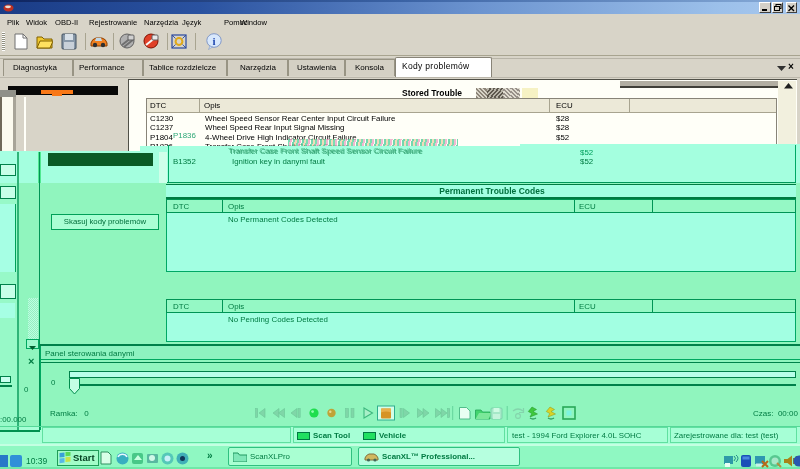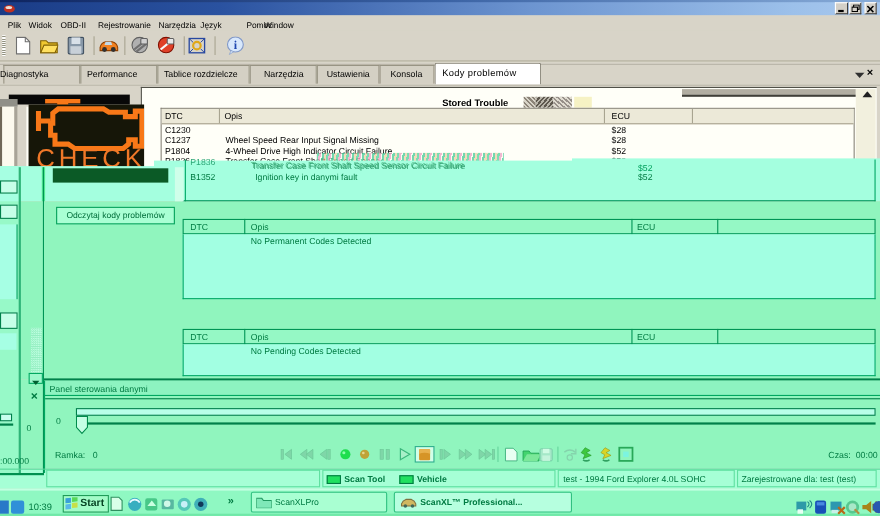--- a/index.html
+++ b/index.html
@@ -85,21 +85,21 @@
 <div class="a" style="left:195px;top:33px;width:1px;height:17px;background:#A8A490"></div>
 <div class="a" style="left:206px;top:33px"><svg width="16" height="17">
         <ellipse cx="8" cy="7.5" rx="7.2" ry="6.8" fill="#D8E8FC" stroke="#8098C8"></ellipse>
         <path d="M4 13 l-1.5 3.5 l4 -2.5 z" fill="#D8E8FC" stroke="#8098C8" stroke-width="0.6"></path>
         <text x="8" y="11.5" font-family="Liberation Serif" font-size="11" font-weight="bold" fill="#2048B0" text-anchor="middle">i</text>
       </svg></div>
 
 <div class="a" style="left:0;top:56px;width:800px;height:21px;background:#D8D4C8"></div>
 <div class="a" style="left:0;top:58px;width:800px;height:1px;background:#B8B4A8"></div>
 <div class="a" style="left:3px;top:59px;width:70px;height:17px;background:#D4D0C4;border:1px solid #989484;border-bottom:none;box-sizing:border-box"></div>
-<div class="a t8" style="left:0;top:63px">Diagnostyka</div>
+<div class="a t8" style="left:13px;top:63px">Diagnostyka</div>
 <div class="a" style="left:73px;top:59px;width:70px;height:17px;background:#D4D0C4;border:1px solid #989484;border-bottom:none;box-sizing:border-box"></div>
 <div class="a t8" style="left:79px;top:63px">Performance</div>
 <div class="a" style="left:143px;top:59px;width:84px;height:17px;background:#D4D0C4;border:1px solid #989484;border-bottom:none;box-sizing:border-box"></div>
 <div class="a t8" style="left:149px;top:63px">Tablice rozdzielcze</div>
 <div class="a" style="left:227px;top:59px;width:61px;height:17px;background:#D4D0C4;border:1px solid #989484;border-bottom:none;box-sizing:border-box"></div>
 <div class="a t8" style="left:240px;top:63px">Narzędzia</div>
 <div class="a" style="left:288px;top:59px;width:57px;height:17px;background:#D4D0C4;border:1px solid #989484;border-bottom:none;box-sizing:border-box"></div>
 <div class="a t8" style="left:297px;top:63px">Ustawienia</div>
 <div class="a" style="left:345px;top:59px;width:50px;height:17px;background:#D4D0C4;border:1px solid #989484;border-bottom:none;box-sizing:border-box"></div>
 <div class="a t8" style="left:355px;top:63px">Konsola</div>
@@ -129,20 +129,21 @@
         <path d="M4.5 0 L9 5.5 H0 Z" fill="#202020"></path>
       </svg></div>
 <div class="a" style="left:146.5px;top:99px;width:629px;height:13px;background:#ECE9D8;border-bottom:1px solid #A8A490"></div>
 <div class="a t7" style="left:150px;top:102px">DTC</div>
 <div class="a t7" style="left:204px;top:102px">Opis</div>
 <div class="a t7" style="left:556px;top:102px">ECU</div>
 <div class="a" style="left:199px;top:99px;width:1px;height:13px;background:#A8A490"></div>
 <div class="a" style="left:549px;top:99px;width:1px;height:13px;background:#A8A490"></div>
 <div class="a" style="left:629px;top:99px;width:1px;height:13px;background:#A8A490"></div>
 <div class="a t7" style="left:150px;top:114.5px">C1230</div>
+<div class="a t7" style="left:205px;top:114.5px">Wheel Speed Sensor Rear Center Input Circuit Failure</div>
 <div class="a t7" style="left:556px;top:114.5px">$28</div>
 <div class="a t7" style="left:150px;top:124px">C1237</div>
 <div class="a t7" style="left:205px;top:124px">Wheel Speed Rear Input Signal Missing</div>
 <div class="a t7" style="left:556px;top:124px">$28</div>
 <div class="a t7" style="left:150px;top:133.5px">P1804</div>
 <div class="a t7" style="left:205px;top:133.5px">4-Wheel Drive High Indicator Circuit Failure</div>
 <div class="a t7" style="left:556px;top:133.5px">$52</div>
 <div class="a t7" style="left:150px;top:143px">P1826</div>
 <div class="a t7" style="left:205px;top:143px">Transfer Case Front Shaft Speed Sensor</div>
 <div class="a t7" style="left:556px;top:143px">$52</div>
@@ -150,44 +151,34 @@
 <div class="a" style="left:8px;top:86px;width:110px;height:9px;background:#080808"></div>
 <div class="a" style="left:0px;top:90px;width:16px;height:7px;background:#909088"></div>
 <div class="a" style="left:41px;top:90px;width:32px;height:3.5px;background:#F87818"></div>
 <div class="a" style="left:52px;top:93px;width:10px;height:3px;background:#F87818"></div>
 <div class="a" style="left:0px;top:97px;width:2px;height:55px;background:#706858"></div>
 <div class="a" style="left:2px;top:97px;width:11px;height:55px;background:#FCFAEE"></div>
 <div class="a" style="left:13px;top:97px;width:3px;height:55px;background:#A8A498"></div>
 <div class="a" style="left:16px;top:97px;width:8px;height:55px;background:#D8D4C8"></div>
 <div class="a" style="left:24px;top:97px;width:2px;height:55px;background:#FFFFF8"></div>
 
-<div class="a" style="left:26px;top:95px;width:105px;height:57px;background:#161608;overflow:hidden">
-<svg width="105" height="57" style="position:absolute;left:0;top:0">
-<g fill="none" stroke="#F87818" stroke-width="4.6">
-<path d="M9 6 V 24"></path>
-<path d="M9 15 H 20"></path>
-<path d="M22 8 L27 4 H68 L73 7 H88 V11 H97 V6 H103 V38 H97 V32 H91 V36 L86 40 H42 L36 36 H24 V28 H20 V17 H22 Z"></path>
-</g>
-<text x="7" y="56.5" font-size="23.5" font-family="Liberation Sans" fill="#F07828" textLength="96">CHECK</text>
-</svg>
-</div>
 
 <div class="a" style="left:288px;top:139px;width:170px;height:10px;background:repeating-linear-gradient(100deg,rgba(100,215,165,.85) 0 2px,rgba(235,160,195,.75) 2px 4px,rgba(250,250,240,.55) 4px 5px,rgba(80,205,155,.8) 5px 7px,rgba(230,195,145,.6) 7px 9px)"></div>
 
 <div class="a" style="left:140px;top:146px;width:380px;height:37px;background:#A4FFDF"></div>
     <div class="a" style="left:520px;top:144px;width:280px;height:39px;background:#A4FFDF"></div>
 <div class="a" style="left:0;top:151px;width:140px;height:32px;background:#A4FFDF"></div>
 <div class="a" style="left:0;top:183px;width:800px;height:162px;background:#90F5BE"></div>
 <div class="a" style="left:0;top:345px;width:800px;height:81px;background:#90F5BE"></div>
 <div class="a" style="left:0;top:426px;width:800px;height:18px;background:#A6FFD6"></div>
 <div class="a" style="left:0;top:444px;width:800px;height:25px;background:#8FF8C2"></div>
 
 <div class="a" style="left:168px;top:145px;width:628px;height:38px;border-left:1px solid #00A865;border-right:1px solid #00A865;box-sizing:border-box"></div>
 <div class="a" style="left:166px;top:181.5px;width:630px;height:1.5px;background:#00965A"></div>
-<div class="a t7" style="left:173px;top:144px;color:#2FA878">P1836</div>
+<div class="a t7" style="left:173px;top:132px;color:#2FA878">P1836</div>
 <div class="a t7" style="left:228px;top:146.5px;color:#57C08E">Transfer Case Front Shaft Speed Sensor Circuit Failure</div>
 <div class="a t7" style="left:229px;top:148px;color:#2E9E6E">Transfer Case Front Shaft Speed Sensor Circuit Failure</div>
 <div class="a t7" style="left:580px;top:148.5px;color:#00A05C">$52</div>
 <div class="a t7 g" style="left:173px;top:158px">B1352</div>
 <div class="a t7 g" style="left:232px;top:158px">Ignition key in danymi fault</div>
 <div class="a t7 g" style="left:580px;top:158px">$52</div>
 
 <div class="a" style="left:48px;top:152.5px;width:105px;height:13.5px;background:#0B5A26"></div>
     <div class="a" style="left:159px;top:152px;width:8px;height:31px;background:#CFFFEA"></div>
     <div class="a" style="left:38.3px;top:152px;width:2.3px;height:31px;background:#50E890"></div>
@@ -202,22 +193,23 @@
 <div class="a" style="left:0;top:303px;width:15px;height:15px;background:#A6FFE4"></div>
 <div class="a" style="left:28px;top:298px;width:10px;height:50px;background:repeating-conic-gradient(#BDFFE0 0% 25%,#95EEC2 0% 50%) 0 0/2px 2px"></div>
 <div class="a" style="left:38.5px;top:152px;width:1.5px;height:278px;background:#009455"></div>
 
 <div class="a" style="left:26px;top:339px;width:13px;height:10px;background:#9CF8CC;border:1px solid #00A860;box-sizing:border-box"></div>
 <div class="a" style="left:29px;top:342.5px"><svg width="7" height="4">
         <path d="M0 0 h7 l-3.5 4 z" fill="#006030"></path>
       </svg></div>
 <div class="a g" style="left:28px;top:356px;font-size:11px;font-weight:bold;line-height:11px">×</div>
 
-<div class="a" style="left:51px;top:188px;width:108px;height:16px;background:#A9FFD4;border:1px solid #00A058;box-sizing:border-box;text-align:center;font-size:7.8px;line-height:14px;color:#006E3A">Odczytaj kody problemów</div>
-
+<div class="a" style="left:51px;top:214px;width:108px;height:16px;background:#A9FFD4;border:1px solid #00A058;box-sizing:border-box;text-align:center;font-size:7.8px;line-height:14px;color:#006E3A">Skasuj kody problemów</div>
+
+<div class="a" style="left:166px;top:184px;width:630px;height:15px;background:#A2FFE2;border-top:1.5px solid #007B42;border-bottom:2px solid #007B42;box-sizing:border-box;text-align:center;text-indent:22px;font-weight:bold;font-size:8.5px;line-height:13px;color:#00703C">Permanent Trouble Codes</div>
 <div class="a" style="left:166px;top:199px;width:630px;height:14px;background:#95F8C5;border:1px solid #009455;box-sizing:border-box"></div>
 <div class="a t7 g" style="left:173px;top:203px">DTC</div>
 <div class="a t7 g" style="left:228px;top:203px">Opis</div>
 <div class="a t7 g" style="left:579px;top:203px">ECU</div>
 <div class="a" style="left:222px;top:199px;width:1px;height:14px;background:#009455"></div>
 <div class="a" style="left:574px;top:199px;width:1px;height:14px;background:#009455"></div>
 <div class="a" style="left:652px;top:199px;width:1px;height:14px;background:#009455"></div>
 <div class="a" style="left:166px;top:213px;width:630px;height:59px;background:#A2FFE2;border:1px solid #00A865;border-top:none;box-sizing:border-box"></div>
 <div class="a t7 g" style="left:228px;top:216px">No Permanent Codes Detected</div>
 

